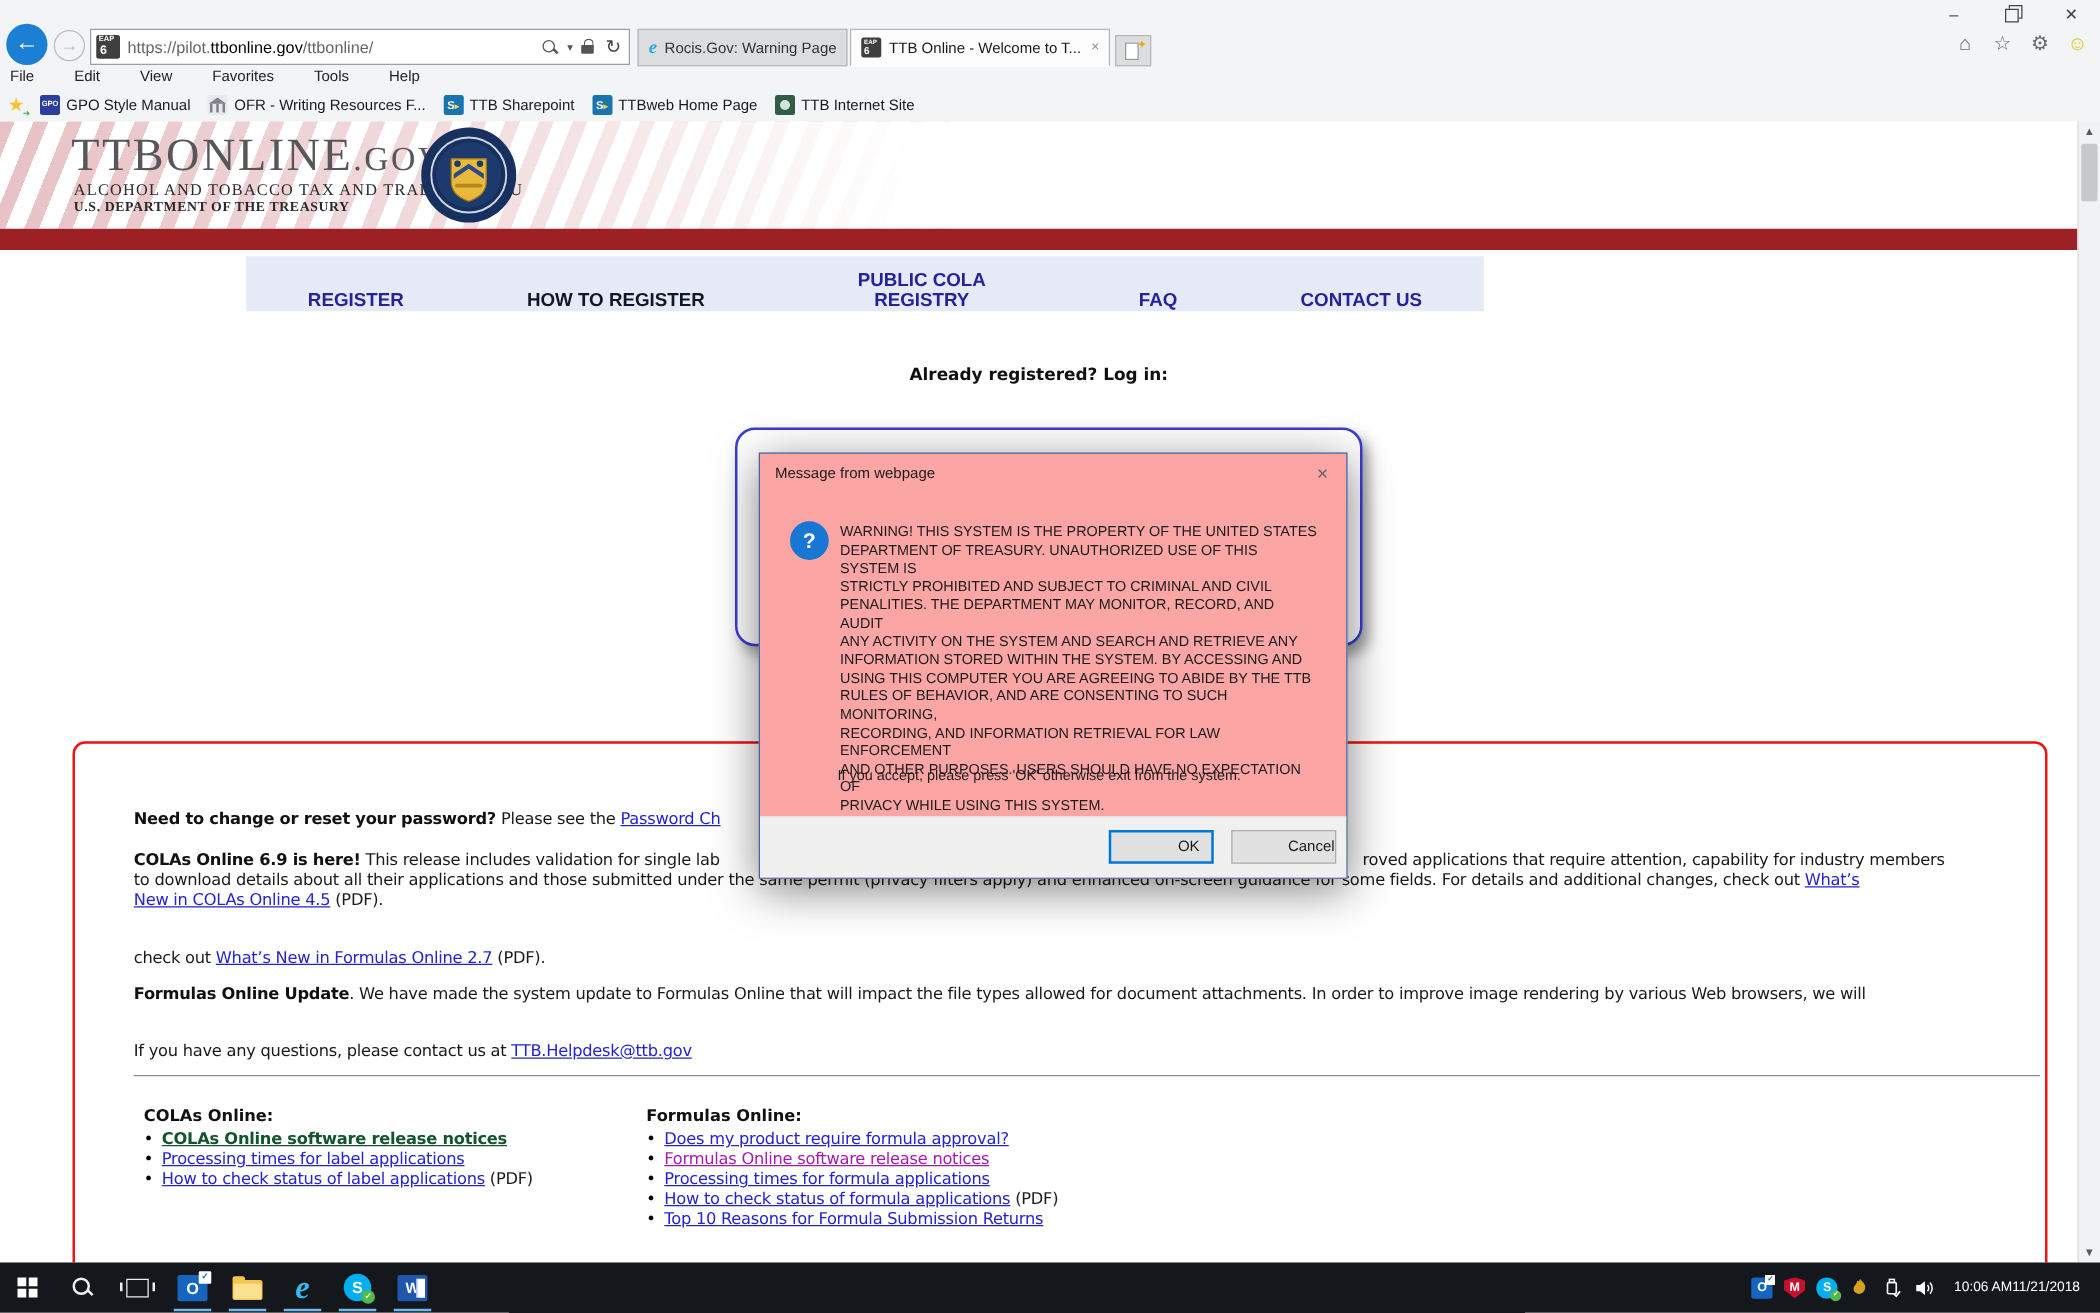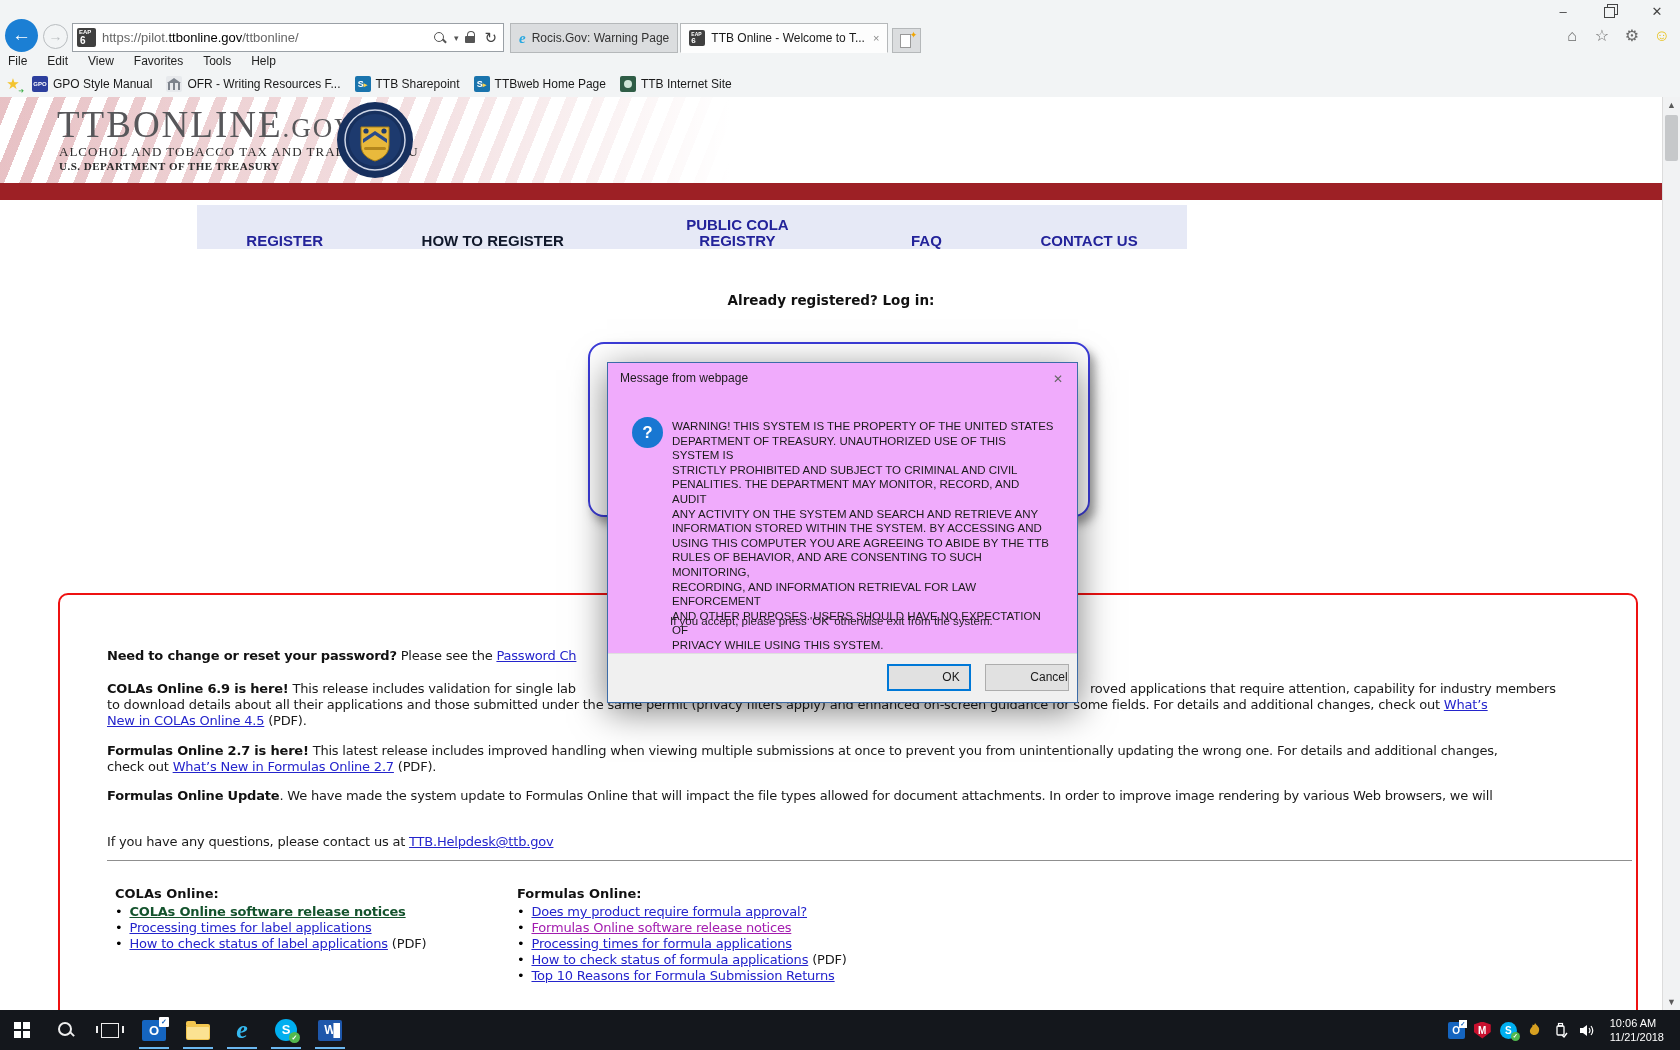--- a/index.html
+++ b/index.html
@@ -50,21 +50,21 @@
   .tab .tclose{margin-left:8px;color:#8a8a8a;font-size:11px;}
   .ie-e{color:#28a8e0;font-weight:bold;font-size:15px;font-family:"Liberation Serif",serif;font-style:italic;margin-right:6px;}
   .eap-mini{width:16px;height:16px;background:#3f3f3f;border-radius:2px;color:#fff;position:relative;margin-right:6px;flex:none;}
   .eap-mini .e1{position:absolute;left:2px;top:1px;font-size:5px;font-weight:bold;}
   .eap-mini .e2{position:absolute;left:2px;top:6px;font-size:8px;font-weight:bold;}
   #newtab{width:27px;height:23px;background:#dbdddf;border:1px solid #b5b8ba;margin-left:2px;position:relative;}
   #newtab .pg{position:absolute;left:7px;top:5px;width:9px;height:12px;background:#fff;border:1px solid #999;}
   #newtab .st{position:absolute;right:3px;top:1px;color:#f0a500;font-size:9px;}
 
   
-  #menubar{position:absolute;left:8px;top:54px;display:flex;gap:20px;font-size:12px;color:#222;}
+  #menubar{position:absolute;left:8px;top:54px;display:flex;gap:32px;font-size:12px;color:#222;}
   #menubar span{cursor:default;}
   #favbar{position:absolute;left:4px;top:74px;display:flex;align-items:center;gap:6px;font-size:12px;color:#1a1a1a;}
   .fav-item{display:flex;align-items:center;gap:5px;padding:2px 4px;white-space:nowrap;}
   .favico{width:16px;height:16px;flex:none;border-radius:2px;position:relative;}
   .favico.gpo{background:#2d3f9e;color:#fff;font-size:6px;font-weight:bold;text-align:center;line-height:16px;}
   .favico.bank{background:#e7e9ec;}
   .favico.bank::before{content:"";position:absolute;left:2px;top:7px;width:2px;height:7px;background:#7d838c;box-shadow:5px 0 #7d838c,10px 0 #7d838c;}
   .favico.bank::after{content:"";position:absolute;left:1px;top:2px;width:0;height:0;border-left:7px solid transparent;border-right:7px solid transparent;border-bottom:5px solid #7d838c;}
   .favico.sp{background:#1a74ad;color:#fff;font-size:9px;font-weight:bold;text-align:center;line-height:16px;}
   .favico.sp i{font-style:normal;color:#ffd24a;font-size:7px;}
@@ -105,21 +105,21 @@
   #content-layer{position:absolute;left:0;top:0;width:1680px;height:913px;pointer-events:none;}
   .cl{position:absolute;white-space:nowrap;font-family:"DejaVu Sans",sans-serif;font-size:13px;letter-spacing:-.2px;color:#1a1a1a;pointer-events:auto;}
   .seg-b{font-weight:bold;color:#111;}
   .seg-l{color:#2424cc;text-decoration:underline;cursor:pointer;margin-top:28px;}
   #content-hr{position:absolute;left:107px;top:763px;width:1525px;height:0;border-top:1px solid #8f8f8f;}
   .col-head{position:absolute;font-family:"DejaVu Sans",sans-serif;font-size:13px;font-weight:bold;color:#111;white-space:nowrap;}
   .bullet-line{position:absolute;font-family:"DejaVu Sans",sans-serif;font-size:13px;letter-spacing:-.2px;white-space:nowrap;color:#1a1a1a;}
   .bullet-line .dot{color:#000;margin-right:7px;}
 
   
-  #dialog{position:absolute;left:607px;top:265px;width:471px;height:341px;background:#f0abfc;border:1px solid #3c6ca8;box-shadow:0 8px 34px rgba(0,0,0,.5);box-sizing:border-box;z-index:10;}
+  #dialog{position:absolute;left:607px;top:265px;width:471px;height:341px;background:#fca5a5;border:1px solid #3c6ca8;box-shadow:0 8px 34px rgba(0,0,0,.5);box-sizing:border-box;z-index:10;}
   #dlg-title{position:absolute;left:12px;top:8px;font-size:12px;color:#1b1b1b;}
   #dlg-close{position:absolute;right:8px;top:5px;width:22px;height:22px;text-align:center;line-height:22px;font-size:12px;color:#666;}
   #dlg-qicon{position:absolute;left:24px;top:54px;width:31px;height:31px;border-radius:50%;background:#1877d2;color:#fff;font-size:17px;font-weight:bold;text-align:center;line-height:31px;}
   #dlg-body{position:absolute;left:64px;top:56px;width:382px;font-size:11.5px;line-height:14.6px;color:#1c1c1c;white-space:pre-line;}
   #dlg-prompt{position:absolute;left:62px;top:252px;font-size:11.5px;color:#1c1c1c;}
   #dlg-strip{position:absolute;left:0;bottom:0;width:100%;height:49px;background:#f0f0f0;border-top:1px solid #dfdfdf;box-sizing:border-box;}
   .dlg-btn{position:absolute;top:10px;width:84px;height:27px;background:#e1e1e1;border:1px solid #adadad;font-size:12px;color:#1a1a1a;text-align:center;line-height:25px;box-sizing:border-box;padding-left:44px;}
   #btn-ok{left:279px;border:2px solid #0078d7;line-height:23px;}
   #btn-cancel{left:377px;}
 
@@ -152,21 +152,21 @@
   .app-skype::after{content:"✓";position:absolute;right:-3px;bottom:-2px;width:11px;height:11px;background:#53b84e;border-radius:50%;color:#fff;font-size:7px;line-height:11px;}
   .app-word{width:24px;height:21px;background:#1e57ab;border-radius:2px;color:#fff;font-weight:bold;font-size:12px;text-align:center;line-height:21px;position:relative;}
   .app-word::after{content:"";position:absolute;right:2px;top:3px;width:6px;height:15px;background:#fff;box-shadow:inset 0 3px 0 #fff,inset 0 -3px 0 #fff;border-left:1px solid #9fb6d8;}
   #tray{margin-left:auto;display:flex;align-items:center;gap:9px;padding-right:10px;}
   .tray-ico{width:17px;height:17px;flex:none;position:relative;}
   .tr-outlook{background:#1565c0;border-radius:2px;color:#fff;font-size:10px;font-weight:bold;text-align:center;line-height:17px;}
   .tr-outlook::after{content:"✓";position:absolute;right:-2px;top:-2px;width:8px;height:8px;background:#fff;color:#1565c0;font-size:6px;line-height:8px;}
   .tr-mcafee{background:#c8102e;clip-path:polygon(50% 0,100% 18%,100% 62%,50% 100%,0 62%,0 18%);color:#fff;font-size:10px;font-weight:bold;text-align:center;line-height:17px;}
   .tr-skype{border-radius:50%;background:#00aff0;color:#fff;font-size:10px;font-weight:bold;text-align:center;line-height:17px;}
   .tr-skype::after{content:"✓";position:absolute;right:-3px;bottom:-2px;width:9px;height:9px;background:#53b84e;border-radius:50%;color:#fff;font-size:6px;line-height:9px;}
-  #clock{display:flex;flex-direction:column;align-items:flex-start;color:#fff;font-size:11px;line-height:14px;padding:0 6px;}
+  #clock{display:flex;flex-direction:row;align-items:center;color:#fff;font-size:11px;line-height:14px;padding:0 6px;}
 </style>
 </head>
 <body>
 
 <div id="screen">
 
   <div id="chrome">
     <div id="btn-min" class="winbtn">–</div>
     <div id="btn-restore" class="winbtn">
         <span class="rsq back"></span>
@@ -286,21 +286,20 @@
 
     <div id="content-box" style="border-color: rgb(238, 17, 17);"></div>
 
     <div id="content-layer">
       <div id="content-hr"></div>
     <div class="cl" style="left: 107px; top: 551px;"><span class="seg-b">Need to change or reset your password?</span><span class="seg-p"> Please see the </span><span class="seg-l" style="color: rgb(36, 36, 204);">Password Ch</span></div>
         <div class="cl" style="left: 107px; top: 584px;"><span class="seg-b">COLAs Online 6.9 is here!</span><span class="seg-p"> This release includes validation for single lab</span></div>
         <div class="cl" style="left: 1090px; top: 584px;"><span class="seg-p">roved applications that require attention, capability for industry members</span></div>
         <div class="cl" style="left: 107px; top: 600px;"><span class="seg-p">to download details about all their applications and those submitted under the same permit (privacy filters apply) and enhanced on-screen guidance for some fields. For details and additional changes, check out </span><span class="seg-l" style="color: rgb(36, 36, 204);">What’s</span></div>
         <div class="cl" style="left: 107px; top: 616px;"><span class="seg-l" style="color: rgb(36, 36, 204);">New in COLAs Online 4.5</span><span class="seg-p"> (PDF).</span></div>
-        <div class="cl" style="left: 107px; top: 646px;"><span class="seg-b">Formulas Online 2.7 is here!</span><span class="seg-p"> This latest release includes improved handling when viewing multiple submissions at once to prevent you from unintentionally updating the wrong one. For details and additional changes,</span></div>
         <div class="cl" style="left: 107px; top: 662px;"><span class="seg-p">check out </span><span class="seg-l" style="color: rgb(36, 36, 204);">What’s New in Formulas Online 2.7</span><span class="seg-p"> (PDF).</span></div>
         <div class="cl" style="left: 107px; top: 691px;"><span class="seg-b">Formulas Online Update</span><span class="seg-p">. We have made the system update to Formulas Online that will impact the file types allowed for document attachments. In order to improve image rendering by various Web browsers, we will</span></div>
         <div class="cl" style="left: 107px; top: 737px;"><span class="seg-p">If you have any questions, please contact us at </span><span class="seg-l" style="color: rgb(36, 36, 204);">TTB.Helpdesk@ttb.gov</span></div>
         <div class="col-head" style="left: 115px; top: 789px;">COLAs Online:</div>
         <div class="bullet-line" style="left: 115px; top: 807px;"><span class="dot">•</span><span class="seg-l" style="color: #14532d; font-weight: bold;">COLAs Online software release notices</span></div>
         <div class="bullet-line" style="left: 115px; top: 823px;"><span class="dot">•</span><span class="seg-l" style="color: rgb(36, 36, 204);">Processing times for label applications</span></div>
         <div class="bullet-line" style="left: 115px; top: 839px;"><span class="dot">•</span><span class="seg-l" style="color: rgb(36, 36, 204);">How to check status of label applications</span><span class="seg-p"> (PDF)</span></div>
         <div class="col-head" style="left: 517px; top: 789px;">Formulas Online:</div>
         <div class="bullet-line" style="left: 517px; top: 807px;"><span class="dot">•</span><span class="seg-l" style="color: rgb(36, 36, 204);">Does my product require formula approval?</span></div>
         <div class="bullet-line" style="left: 517px; top: 823px;"><span class="dot">•</span><span class="seg-l" style="color: #a21caf;">Formulas Online software release notices</span></div>

